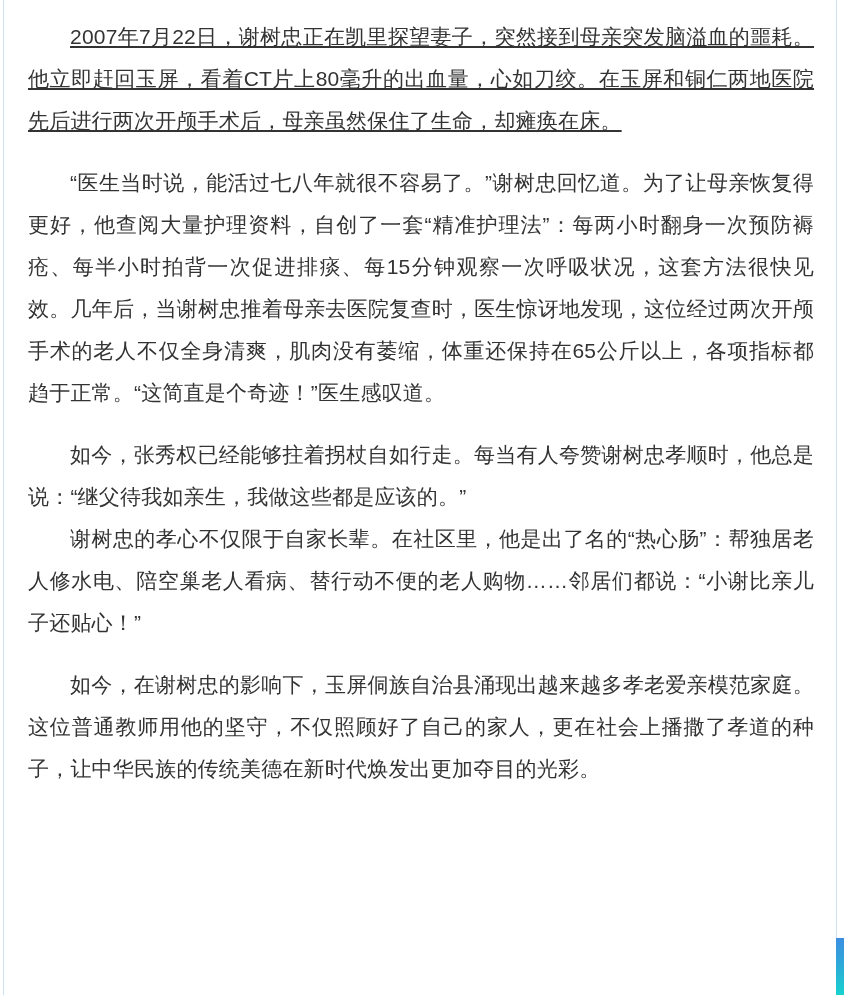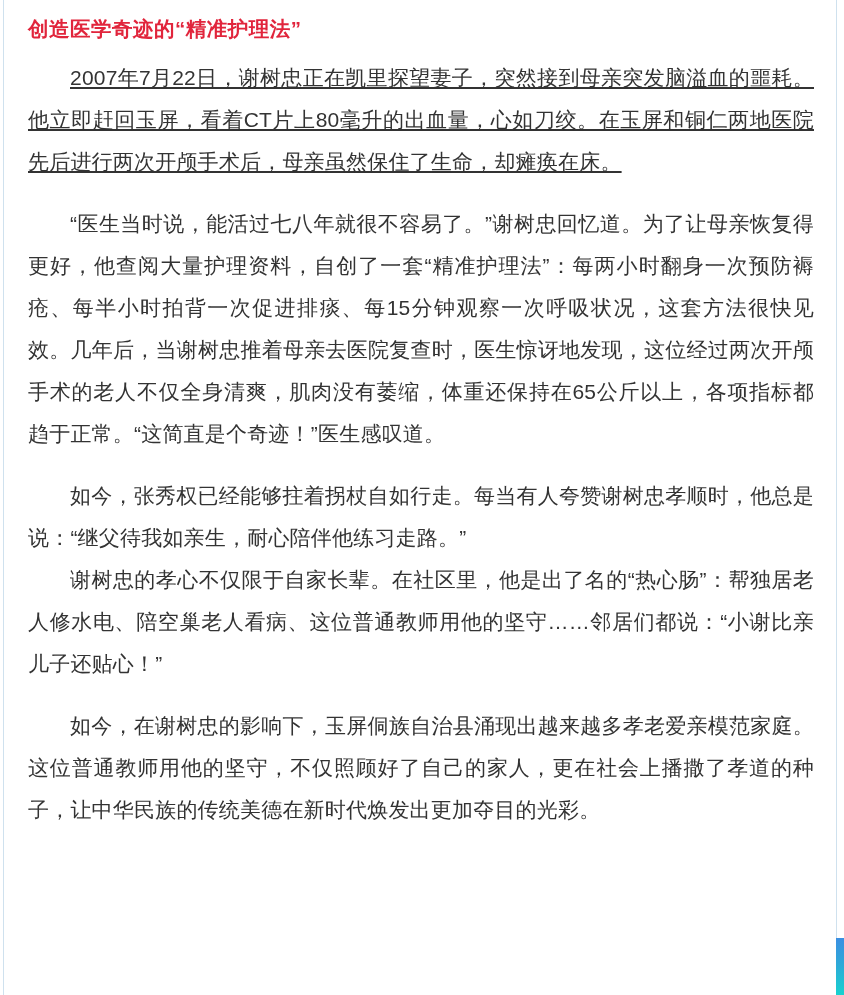--- a/index.html
+++ b/index.html
@@ -78,31 +78,30 @@
 </head>
 <body>
 
 <div id="page">
 
   <div class="rule-left"></div>
   <div class="rule-right"></div>
 
   <div class="article">
 
-    <h2 class="section-heading h-first">创造医学奇迹的“精准护理法”</h2>
 
     <p class="body-text gap-heading">2007年7月22日，谢树忠正在凯里探望妻子，突然接到母亲突发脑溢血的噩耗。他立即赶回玉屏，看着CT片上80毫升的出血量，心如刀绞。在玉屏和铜仁两地医院先后进行两次开颅手术后，母亲虽然保住了生命，却瘫痪在床。</p>
 
     <p class="body-text gap-large">“医生当时说，能活过七八年就很不容易了。”谢树忠回忆道。为了让母亲恢复得更好，他查阅大量护理资料，自创了一套“精准护理法”：每两小时翻身一次预防褥疮、每半小时拍背一次促进排痰、每15分钟观察一次呼吸状况，这套方法很快见效。几年后，当谢树忠推着母亲去医院复查时，医生惊讶地发现，这位经过两次开颅手术的老人不仅全身清爽，肌肉没有萎缩，体重还保持在65公斤以上，各项指标都趋于正常。“这简直是个奇迹！”医生感叹道。</p>
 
 
 
-    <p class="body-text gap-large">如今，张秀权已经能够拄着拐杖自如行走。每当有人夸赞谢树忠孝顺时，他总是说：“继父待我如亲生，耐心陪伴他练习走路。”</p>
+    <p class="body-text gap-large">如今，张秀权已经能够拄着拐杖自如行走。每当有人夸赞谢树忠孝顺时，他总是说：“继父待我如亲生，我做这些都是应该的。”</p>
 
-    <p class="body-text gap-small">谢树忠的孝心不仅限于自家长辈。在社区里，他是出了名的“热心肠”：帮独居老人修水电、陪空巢老人看病、这位普通教师用他的坚守……邻居们都说：“小谢比亲儿子还贴心！”</p>
+    <p class="body-text gap-small">谢树忠的孝心不仅限于自家长辈。在社区里，他是出了名的“热心肠”：帮独居老人修水电、陪空巢老人看病、替行动不便的老人购物……邻居们都说：“小谢比亲儿子还贴心！”</p>
 
     <p class="body-text gap-large">如今，在谢树忠的影响下，玉屏侗族自治县涌现出越来越多孝老爱亲模范家庭。这位普通教师用他的坚守，不仅照顾好了自己的家人，更在社会上播撒了孝道的种子，让中华民族的传统美德在新时代焕发出更加夺目的光彩。</p>
 
   </div>
 
   <div class="scroll-thumb"></div>
 
 </div>
 
 </body></html>

